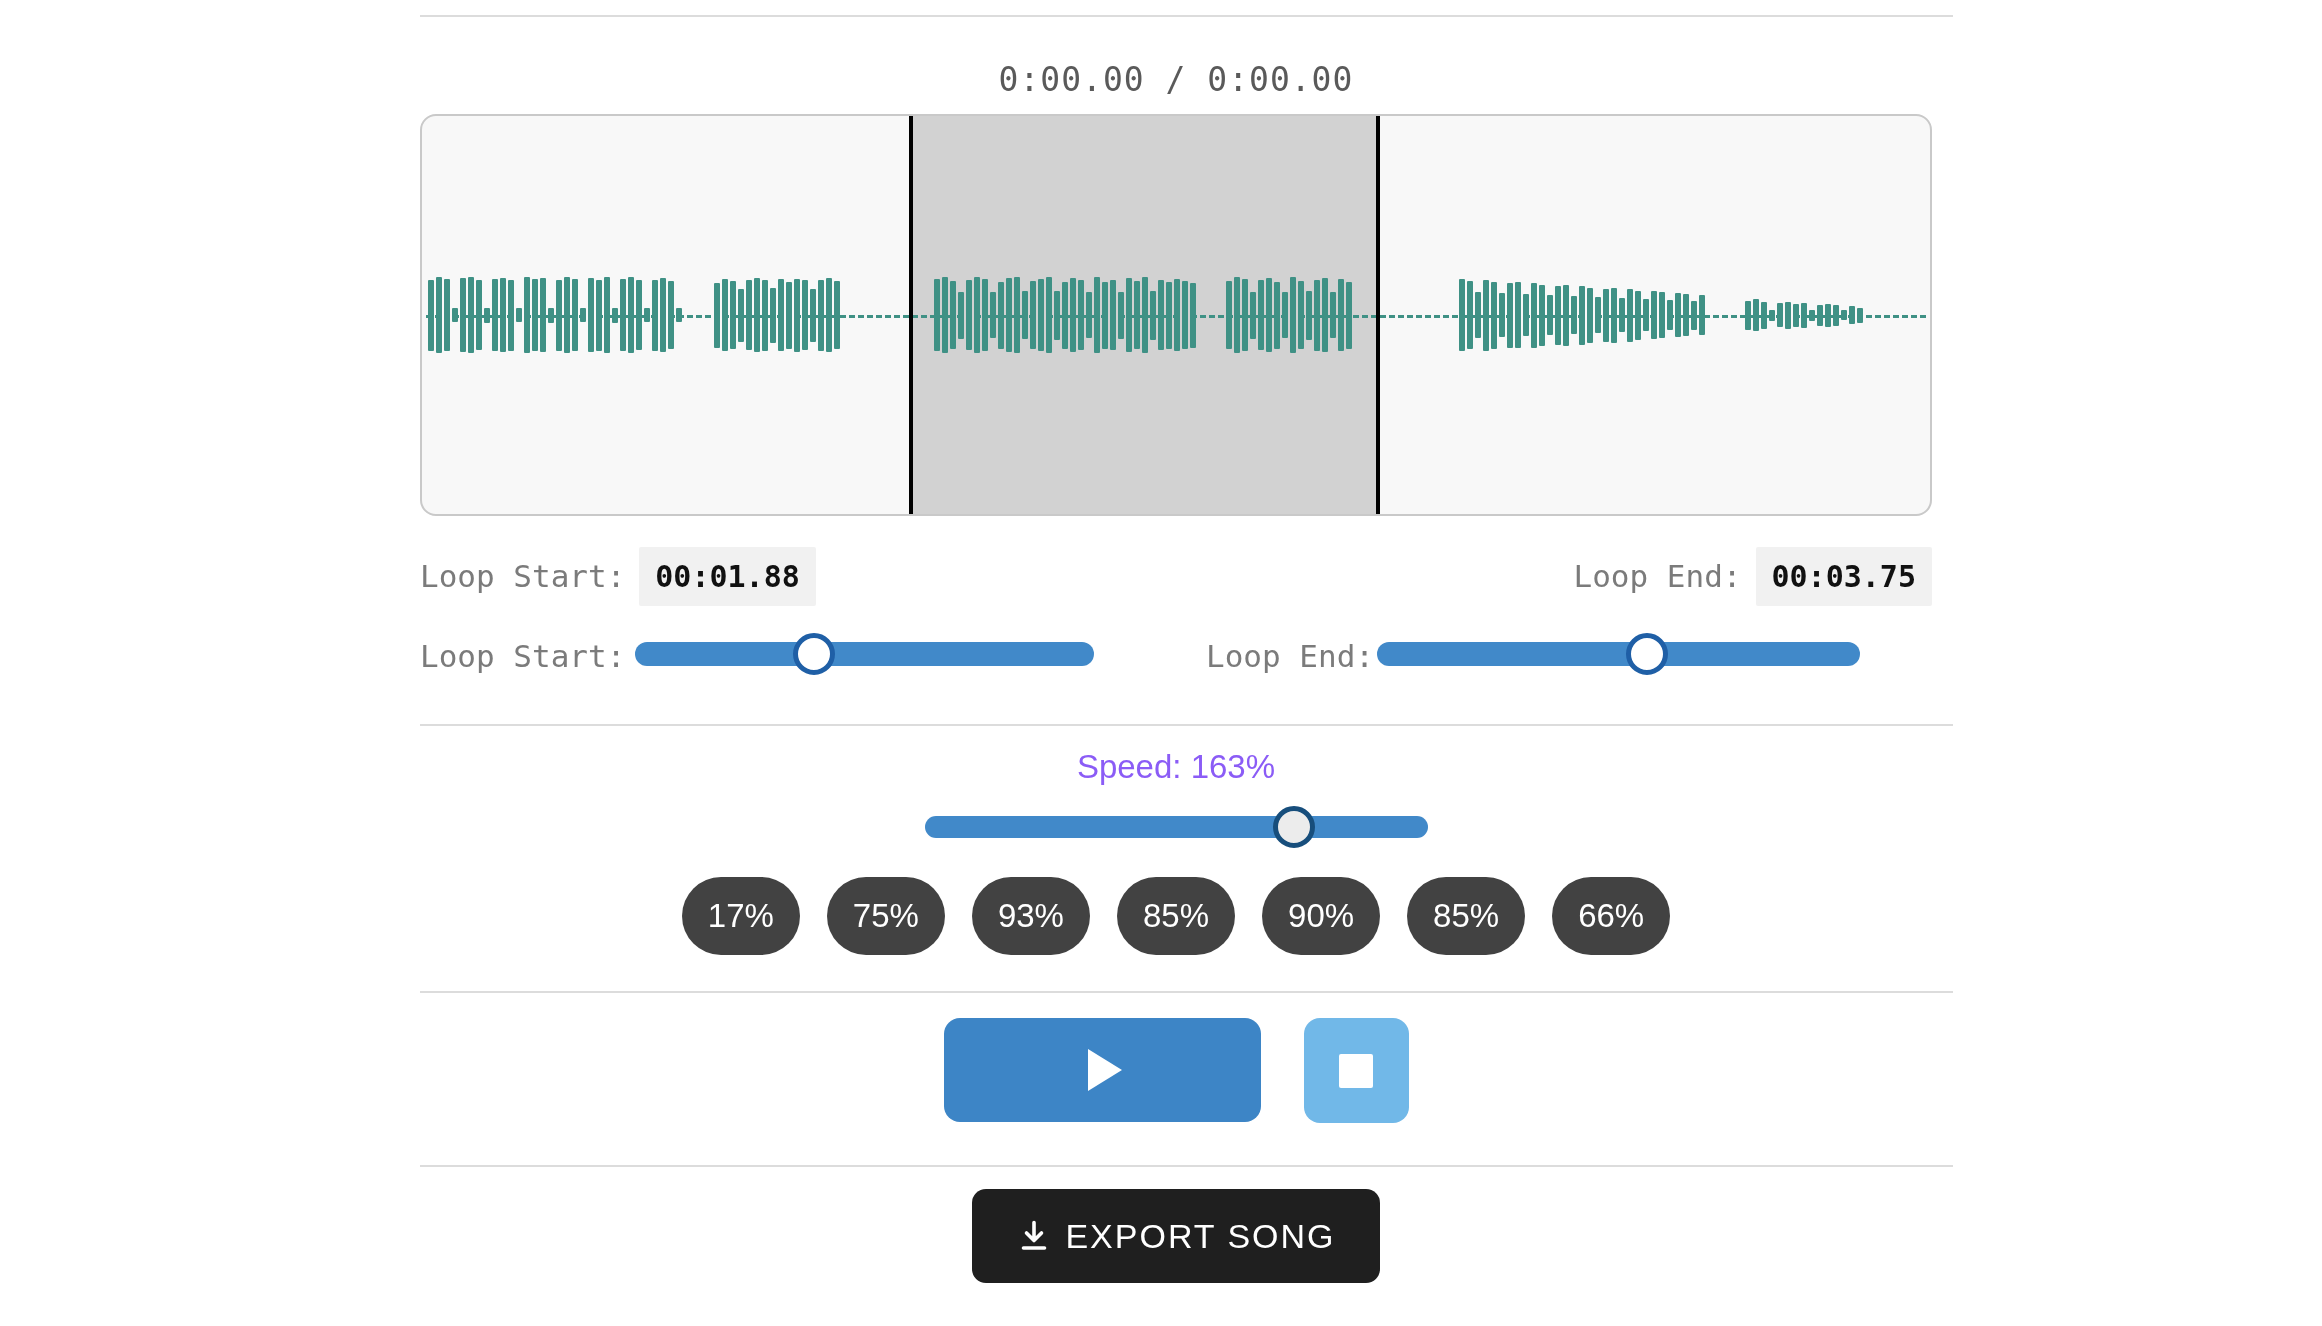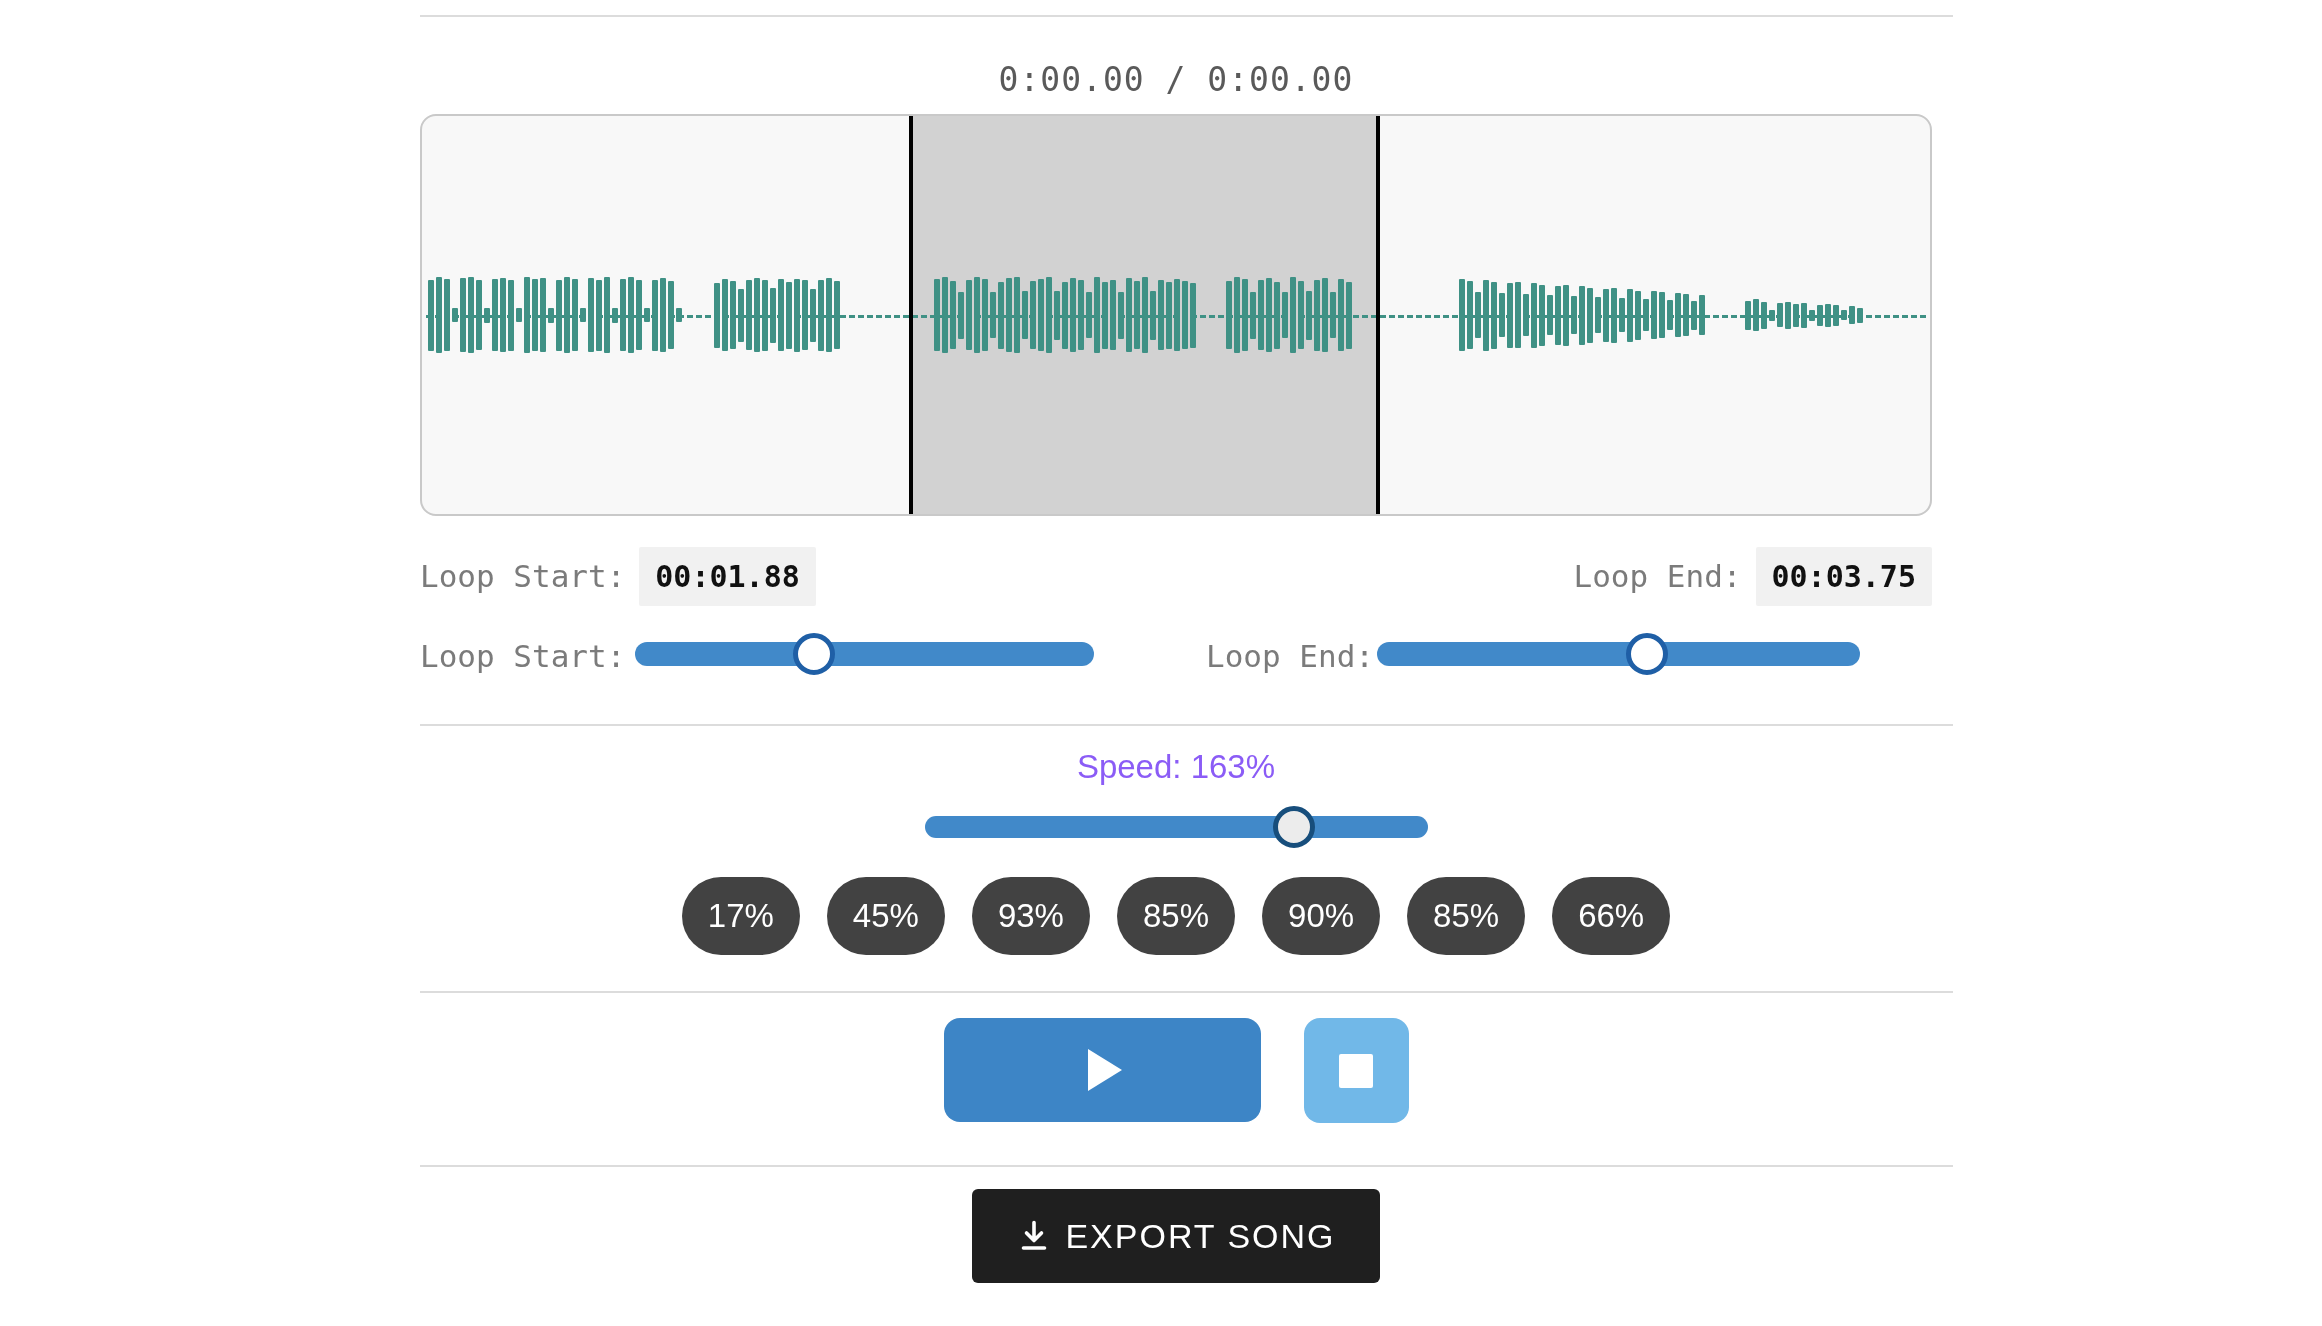--- a/index.html
+++ b/index.html
@@ -46,21 +46,21 @@
   .transportrow{top:1018px;display:flex;justify-content:center;align-items:flex-start;gap:43px;}
   .playbtn{width:317px;height:104px;background:#3d85c6;border:none;border-radius:16px;cursor:pointer;
            display:flex;align-items:center;justify-content:center;}
   .playtri{width:0;height:0;border-left:34px solid #fff;border-top:21px solid transparent;border-bottom:21px solid transparent;margin-left:6px;}
   .stopbtn{width:105px;height:105px;background:#71b8e8;border:none;border-radius:16px;cursor:pointer;
            display:flex;align-items:center;justify-content:center;}
   .stopsq{width:34px;height:34px;background:#fff;border-radius:2px;}
 
   
   .exportrow{top:1189px;display:flex;justify-content:center;}
-  .exportbtn{height:94px;padding:0 44px;background:#1f1f1f;border:none;border-radius:6px;cursor:pointer;
+  .exportbtn{height:94px;padding:0 44px;background:#1f1f1f;border:none;border-radius:14px;cursor:pointer;
              display:flex;align-items:center;gap:13px;color:#fff;font-family:"Liberation Sans",sans-serif;
              font-size:34px;letter-spacing:2px;}
 </style>
 </head>
 <body>
 
 <div class="divider" style="top:15px;"></div>
 
 <div class="col time">0:00.00 / 0:00.00</div>
 
@@ -243,21 +243,21 @@
 <div class="col speedlabel">Speed: 163%</div>
 
 <div class="col speedsliderrow">
   <div class="speedtrack" style="left:505px;width:503px;">
     <div class="thumb speedthumb" id="thumb-speed" style="top: 11px; left: 73.4%;"></div>
   </div>
 </div>
 
 <div class="col presetrow" id="preset-row">
     <button class="preset">17%</button>
-    <button class="preset">45%</button>
+    <button class="preset">75%</button>
     <button class="preset">93%</button>
     <button class="preset">85%</button>
     <button class="preset">90%</button>
     <button class="preset">85%</button>
     <button class="preset">66%</button>
   </div>
 
 <div class="divider" style="top:991px;"></div>
 
 <div class="col transportrow">

